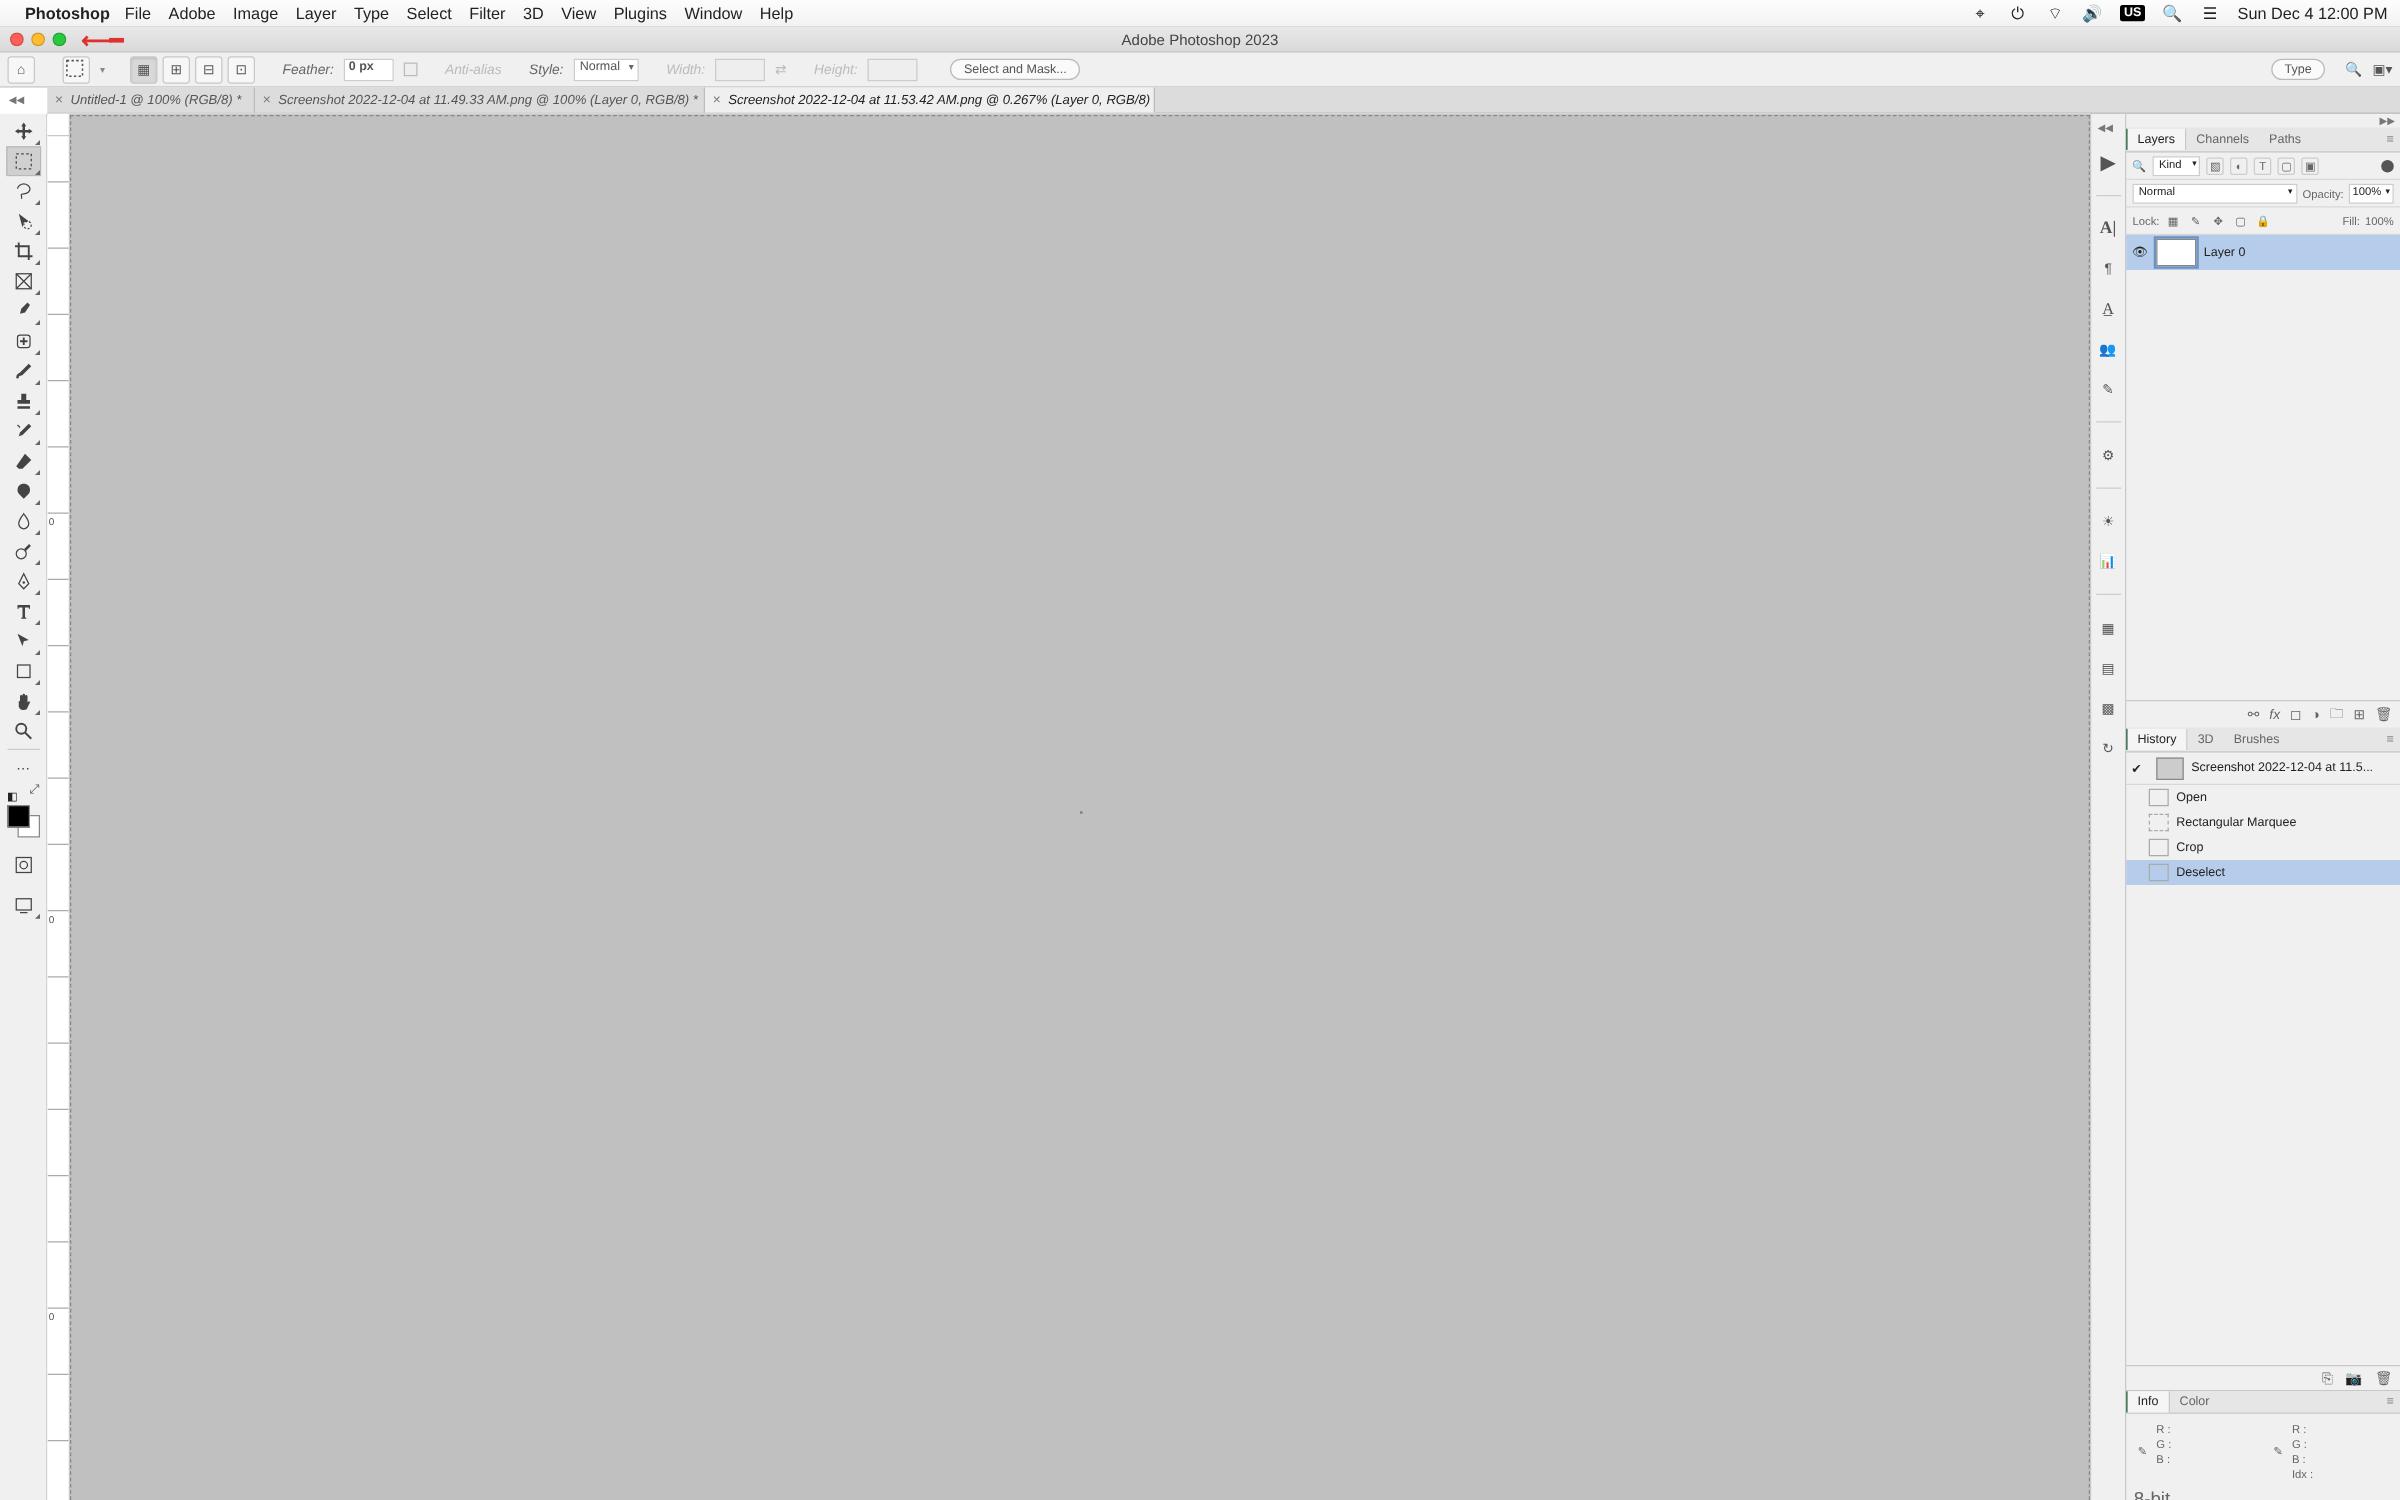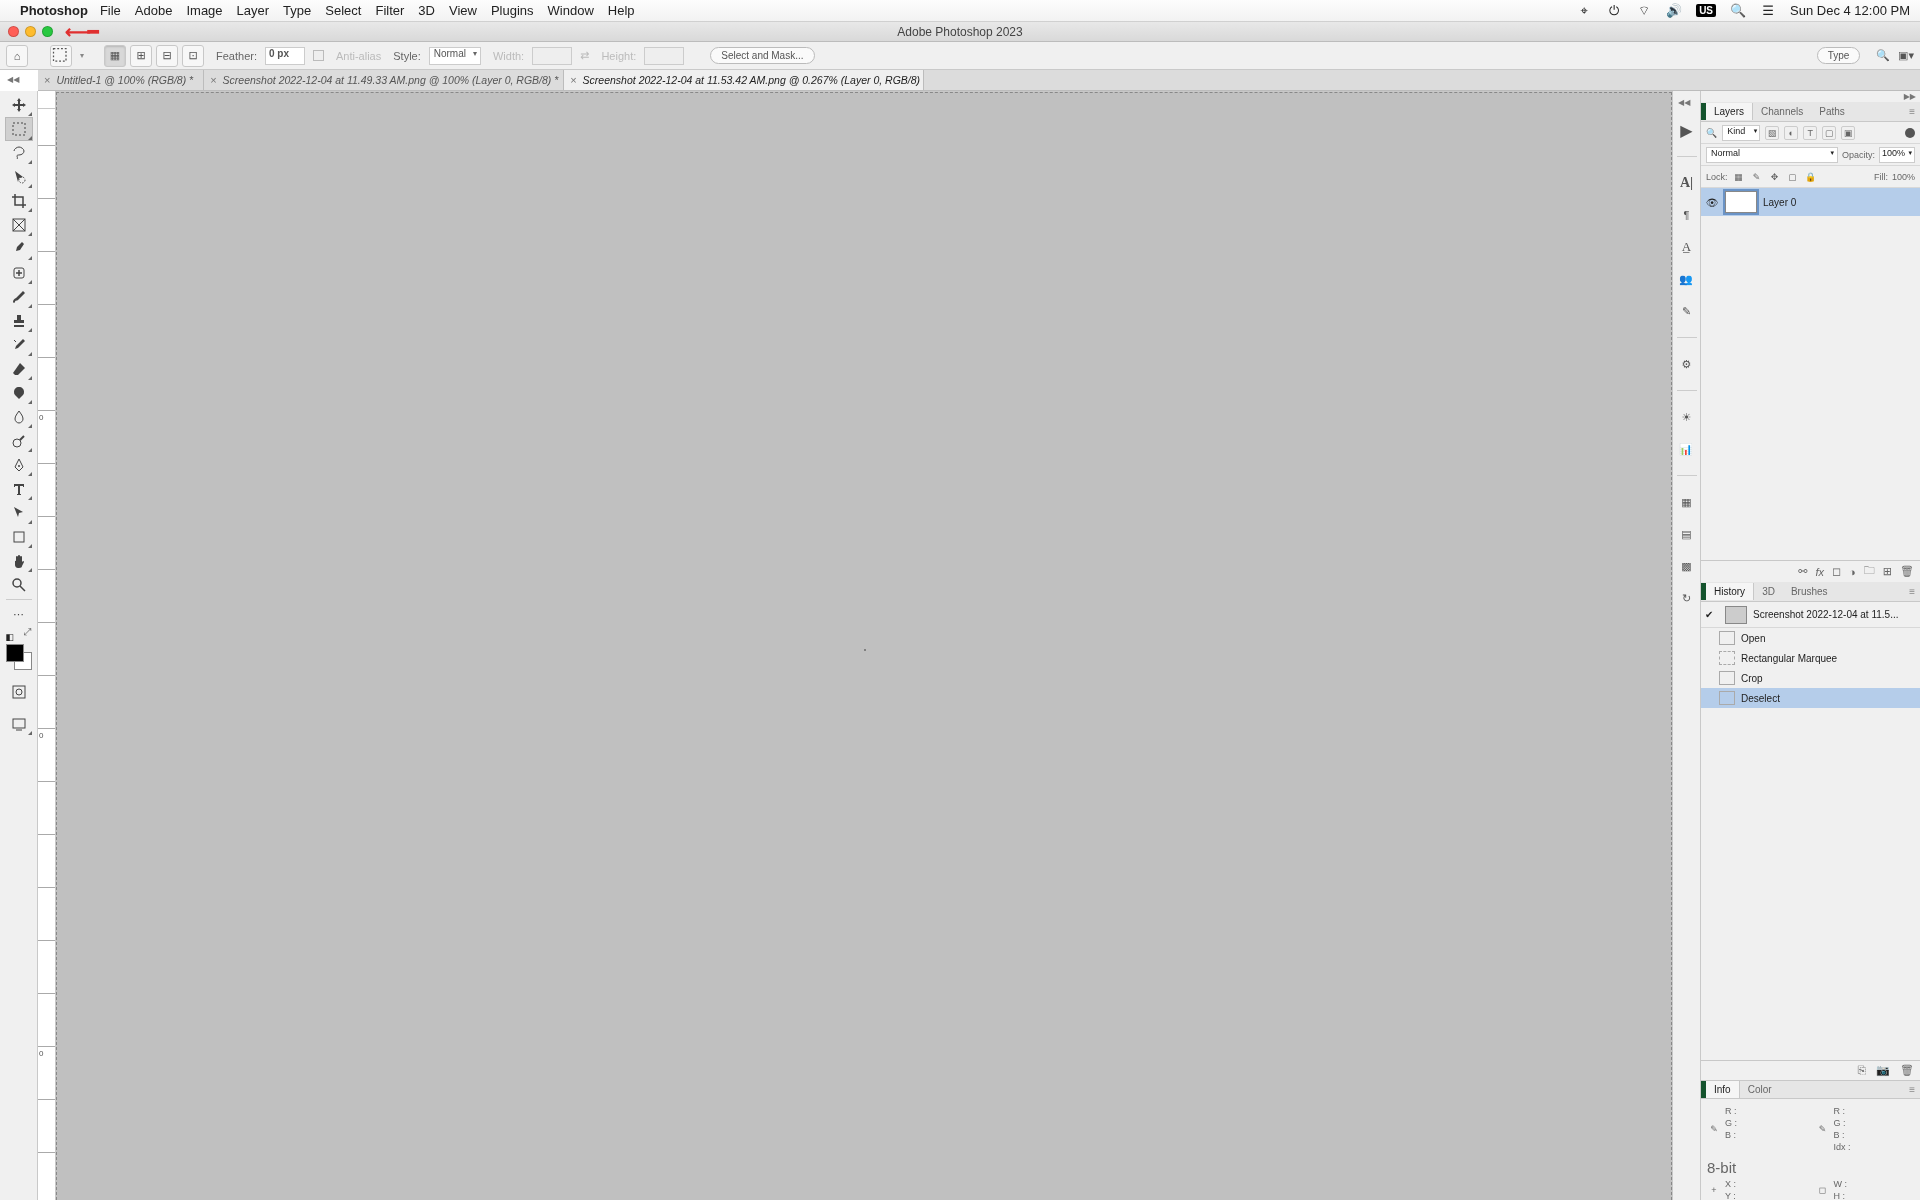--- a/index.html
+++ b/index.html
@@ -22,21 +22,21 @@
     .traffic .dot { width: 11px; height: 11px; border-radius: 50%; border: 0.5px solid rgba(0,0,0,.18); }
     .dot.red{background:#ff5f57;} .dot.yellow{background:#febc2e;} .dot.green{background:#28c840;}
     .arrow { margin-left:6px; color:#e03030; font-size:18px; line-height:0; letter-spacing:-3px; font-weight:700;}
     .titlebar .title { position:absolute; left:50%; transform:translateX(-50%); font-size:12px; color:#444;}
     
     
     .options { height: 28px; background:#f0f0f0; border-bottom:1px solid #c9c9c9; display:flex; align-items:center; padding:0 6px; font-size:11px; color:#555; gap:8px;}
     .opt-btn { width:22px; height:22px; border:1px solid #c8c8c8; border-radius:3px; display:inline-flex; align-items:center; justify-content:center; background:#f7f7f7;}
     .opt-btn.active{ background:#d8d8d8; box-shadow: inset 0 1px 2px rgba(0,0,0,.15);}
     .opt-group{display:flex; gap:4px;}
-    .opt-label{color:#666;margin-left:4px;}
+    .opt-label{color:#666;margin-left:14px;font-style:italic;}
     .opt-input{width:40px;height:18px;border:1px solid #ccc;background:#fff;padding:0 3px;font-size:10px;font-weight:bold;}
     .opt-input.dis{background:#eee;color:#aaa;}
     .opt-check{width:11px;height:11px;border:1px solid #bbb;background:#eee;display:inline-block;}
     .opt-sel{height:18px;border:1px solid #ccc;background:#fff;font-size:10px;padding:0 14px 0 4px;position:relative;}
     .opt-sel:after{content:"▾";position:absolute;right:3px;top:1px;font-size:8px;color:#666;}
     .opt-mask{border:1px solid #bbb;border-radius:10px;padding:2px 10px;font-size:10px;background:#fafafa;}
     .opt-share{border:1px solid #bbb;border-radius:10px;padding:2px 10px;font-size:10px;background:#fafafa;margin-left:auto;}
     .opt-right-icons{display:flex;gap:8px;align-items:center;margin-left:8px;}
     
     
@@ -76,21 +76,21 @@
     
     .dock{width:28px;background:#f0f0f0;border-left:1px solid #c9c9c9;display:flex;flex-direction:column;align-items:center;padding-top:6px;gap:12px;}
     .dock-ico{width:20px;height:20px;display:flex;align-items:center;justify-content:center;color:#555;}
     .dock-sep{height:1px;width:20px;background:#ccc;margin:4px 0;}
     .dock .playbig{font-size:16px;}
     
     
     .panels{width:220px;background:#f0f0f0;border-left:1px solid #c9c9c9;display:flex;flex-direction:column;}
     .panel-tabs{height:20px;display:flex;align-items:center;border-bottom:1px solid #c8c8c8;font-size:10px;background:#e6e6e6;}
     .panel-tabs .pt{padding:3px 8px;color:#666;}
-    .panel-tabs .pt.act{background:#f5f5f5;color:#222;border-right:1px solid #c8c8c8;border-left:5px solid #14532d;}
+    .panel-tabs .pt.act{background:#f5f5f5;color:#222;border-right:1px solid #c8c8c8;border-left:1px solid #14532d;}
     .panel-tabs .menu{margin-left:auto;padding:0 5px;color:#888;}
     
     
     .layers-filter{height:22px;display:flex;align-items:center;gap:5px;padding:0 5px;border-bottom:1px solid #d8d8d8;font-size:9px;}
     .layers-filter .search{display:flex;align-items:center;gap:2px;}
     .layers-filter .fi{width:14px;height:14px;border:1px solid #ccc;display:inline-flex;align-items:center;justify-content:center;font-size:9px;color:#666;border-radius:2px;}
     .layers-filter .dropdown{height:16px;border:1px solid #ccc;background:#fff;font-size:9px;padding:0 14px 0 4px;position:relative;}
     .layers-filter .dropdown:after{content:"▾";position:absolute;right:2px;top:1px;font-size:7px;}
     .layers-filter .toggledot{width:10px;height:10px;border-radius:50%;background:#555;margin-left:auto;}
     
@@ -125,21 +125,21 @@
     
     
     .info-body{display:flex;padding:6px;font-size:9px;color:#666;gap:10px;}
     .info-col{flex:1;display:flex;gap:4px;}
     .info-col .sym{width:14px;display:flex;align-items:center;justify-content:center;}
     .info-lines{display:flex;flex-direction:column;line-height:12px;}
     .info-row2{display:flex;padding:2px 6px 6px;font-size:9px;color:#666;gap:10px;}
     
     .layers-section{display:flex;flex-direction:column;height:480px;}
     .history-section{display:flex;flex-direction:column;flex:1;min-height:0;}
-    .info-section{display:flex;flex-direction:column;height:120px;border-top:1px solid #c8c8c8;}
+    .info-section{display:flex;flex-direction:column;height:88px;border-top:1px solid #c8c8c8;}
     
     .collapse-chev{font-size:8px;color:#777;padding:1px 3px;}
   </style>
 </head>
 <body>
 
 <div class="menubar">
   <div class="menubar-left">
     <span class="apple"></span>
     <span class="app-name">Photoshop</span>

